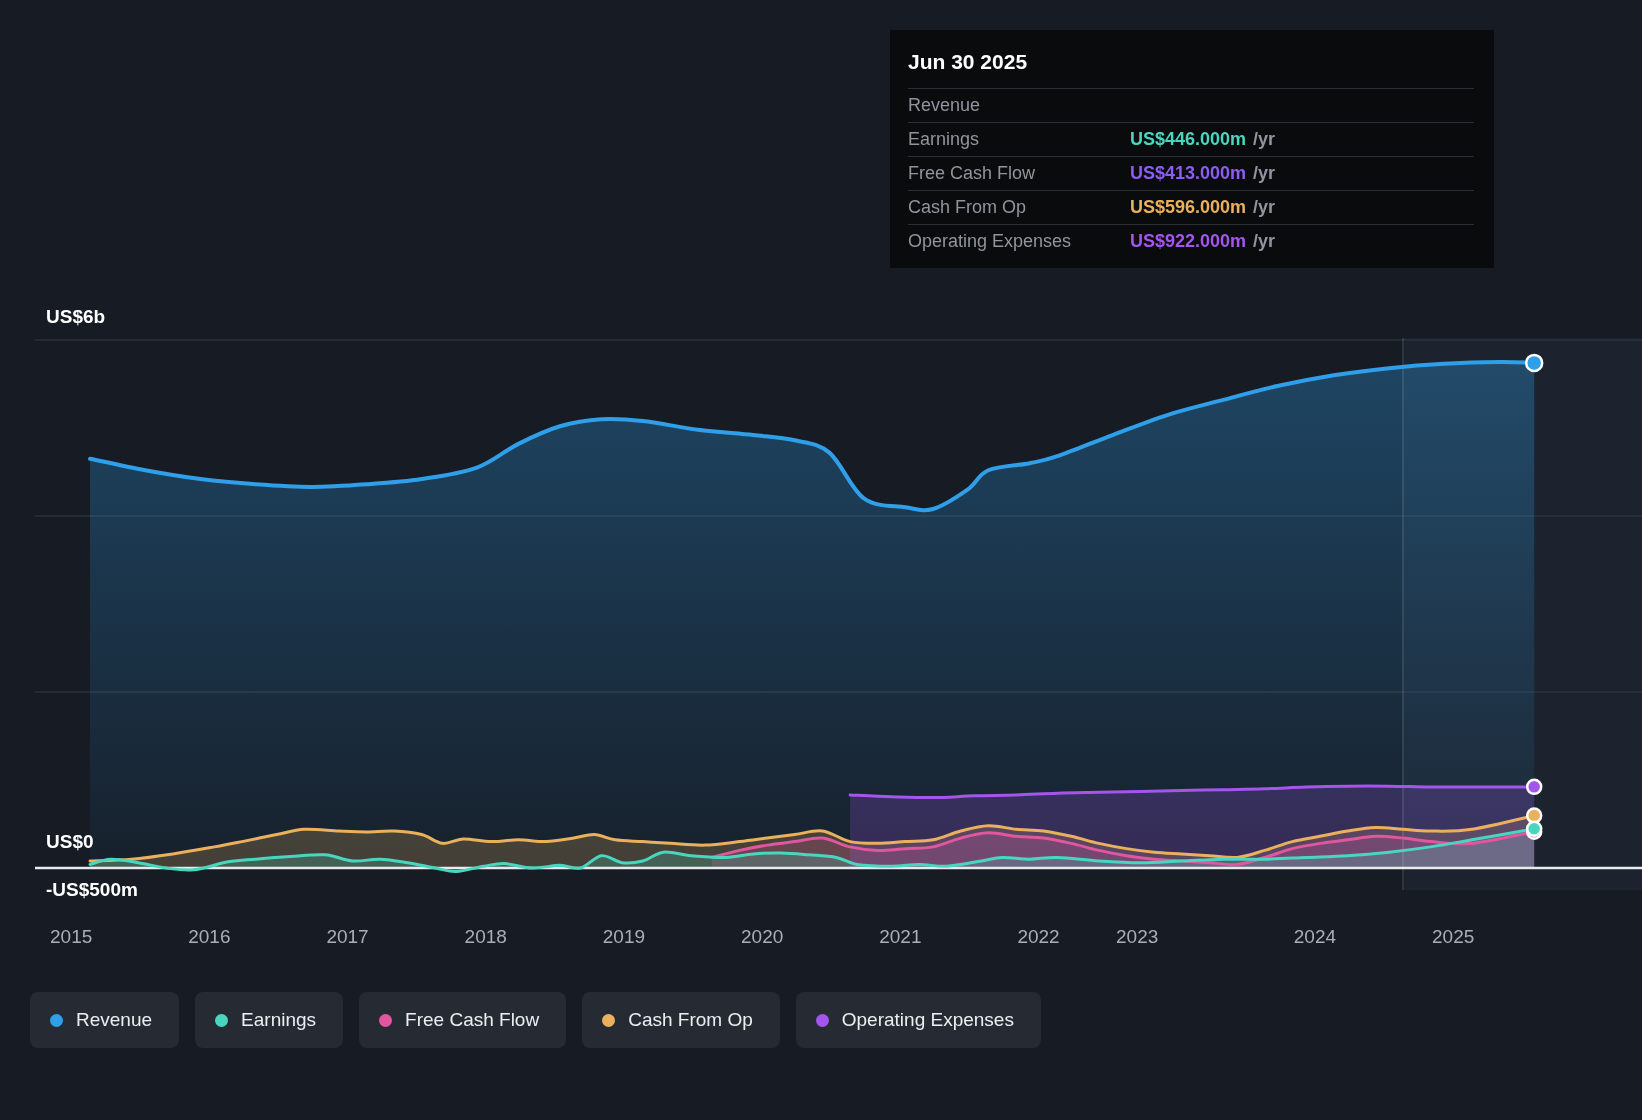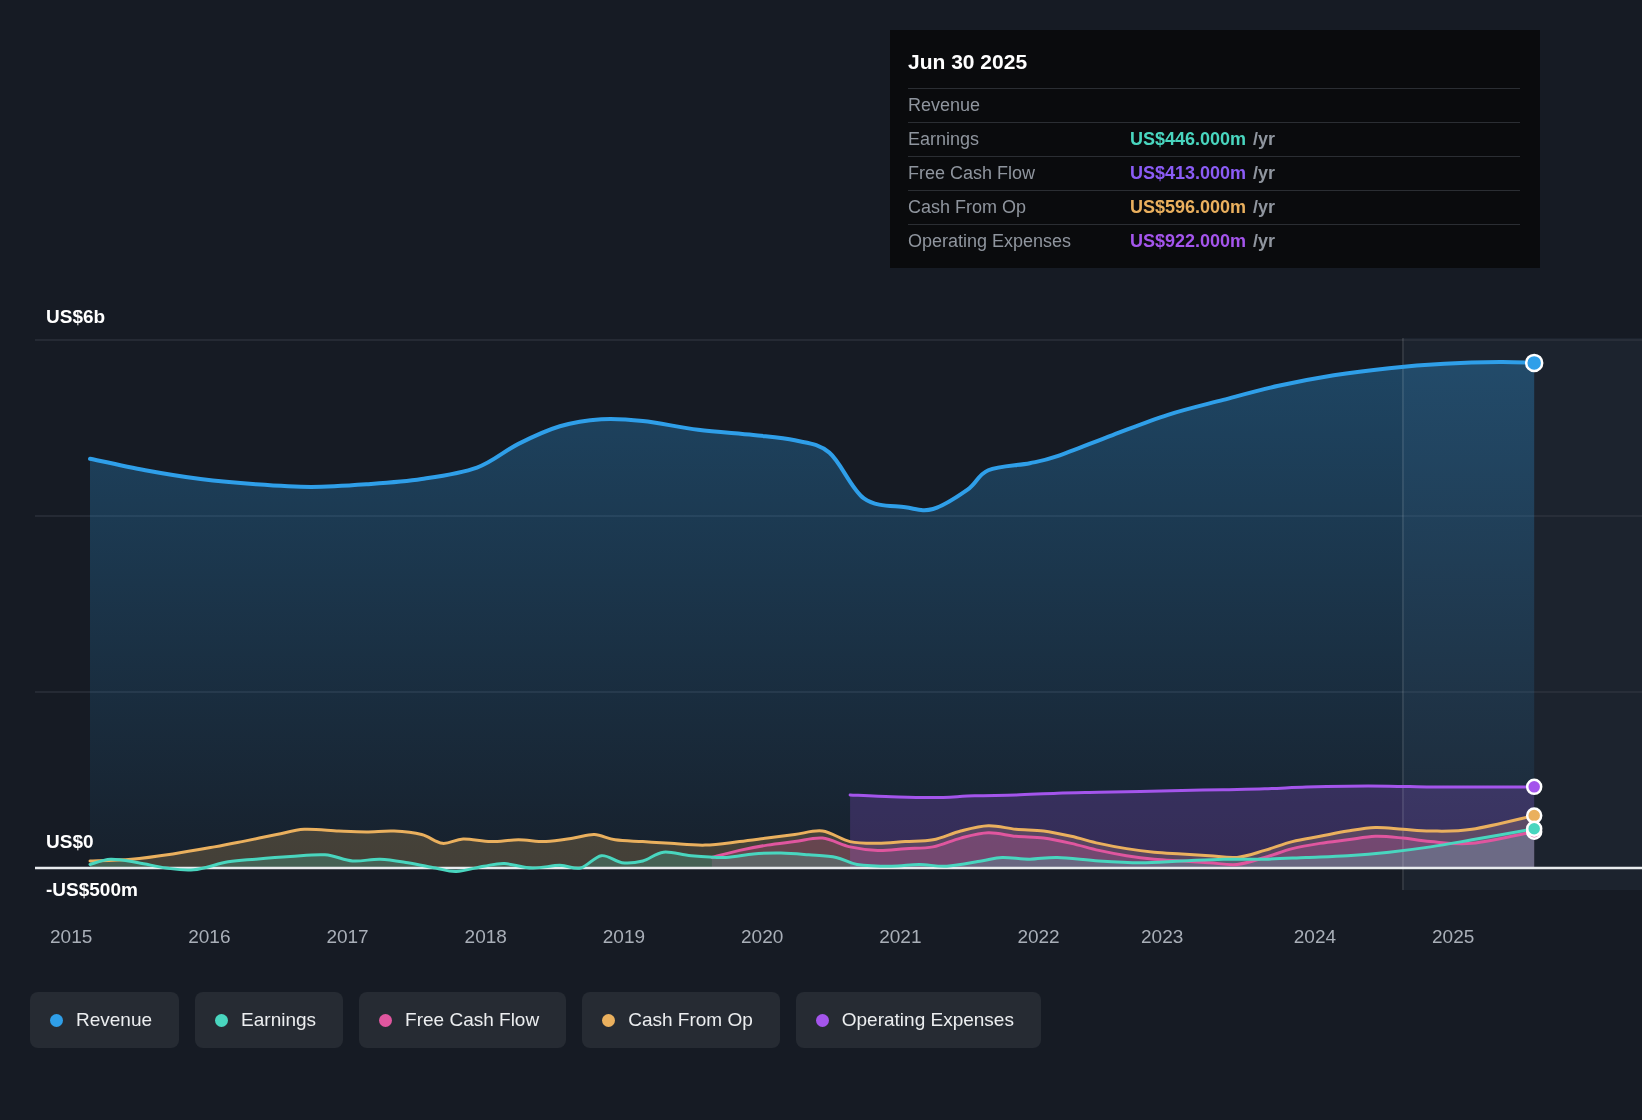--- a/index.html
+++ b/index.html
@@ -5,21 +5,21 @@
   html,body{margin:0;padding:0;}
   body{
     width:1642px;height:1120px;
     background:#161b24;
     font-family:"Liberation Sans", sans-serif;
     position:relative;
     overflow:hidden;
     color:#e8eaec;
   }
   .tooltip{
-    position:absolute;left:890px;top:30px;width:650px;
+    position:absolute;left:890px;top:30px;width:604px;
     background:#0a0b0d;
     padding:10px 20px 10px 18px;
     box-sizing:border-box;
     z-index:5;
   }
   .t-title{font-size:21px;font-weight:bold;color:#ffffff;padding:10px 0 14px;}
   .t-row{
     display:grid;grid-template-columns:222px 1fr;align-items:center;
     min-height:33px;border-top:1px solid #2b2e33;font-size:18px;
   }
@@ -107,21 +107,21 @@
 
 <div id="xticks">
     <span class="xtick" style="left: 50px;">2015</span>
     <span class="xtick" style="left: 188.2px;">2016</span>
     <span class="xtick" style="left: 326.4px;">2017</span>
     <span class="xtick" style="left: 464.6px;">2018</span>
     <span class="xtick" style="left: 602.8px;">2019</span>
     <span class="xtick" style="left: 741px;">2020</span>
     <span class="xtick" style="left: 879.2px;">2021</span>
     <span class="xtick" style="left: 1017.4px;">2022</span>
-    <span class="xtick" style="left: 1141px;">2023</span>
+    <span class="xtick" style="left: 1116px;">2023</span>
     <span class="xtick" style="left: 1293.8px;">2024</span>
     <span class="xtick" style="left: 1432px;">2025</span>
   </div>
 
 <div class="legend" id="legend">
     <div class="chip">
       <span class="dot" style="background: rgb(47, 159, 233);"></span>
       <span>Revenue</span>
     </div>
     <div class="chip">

